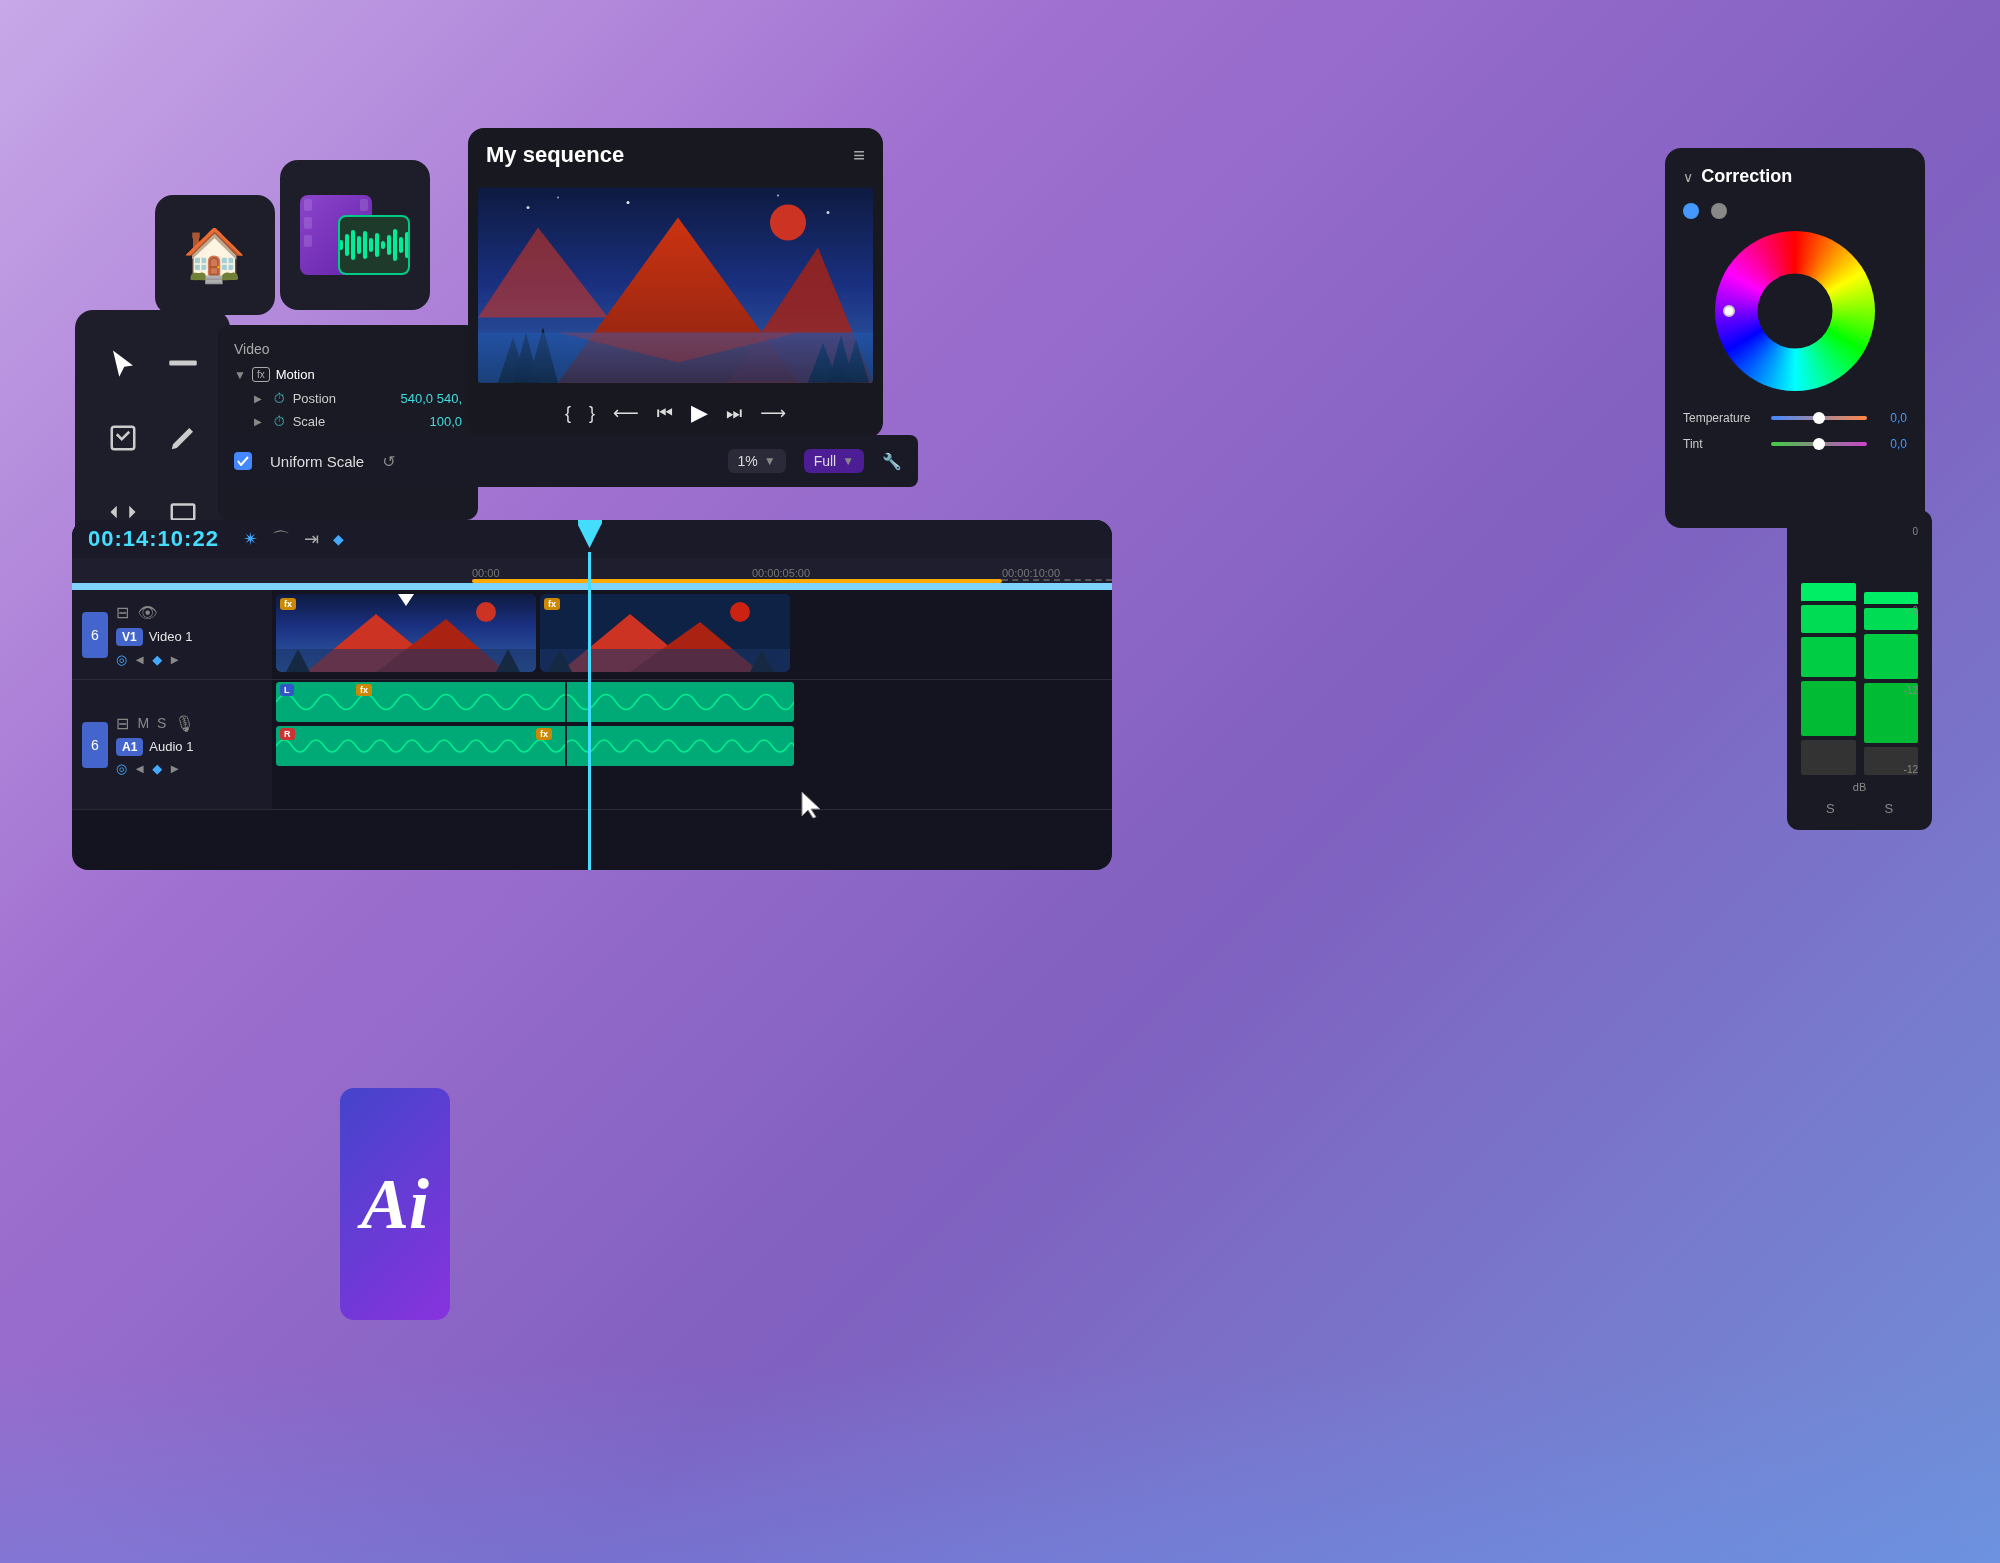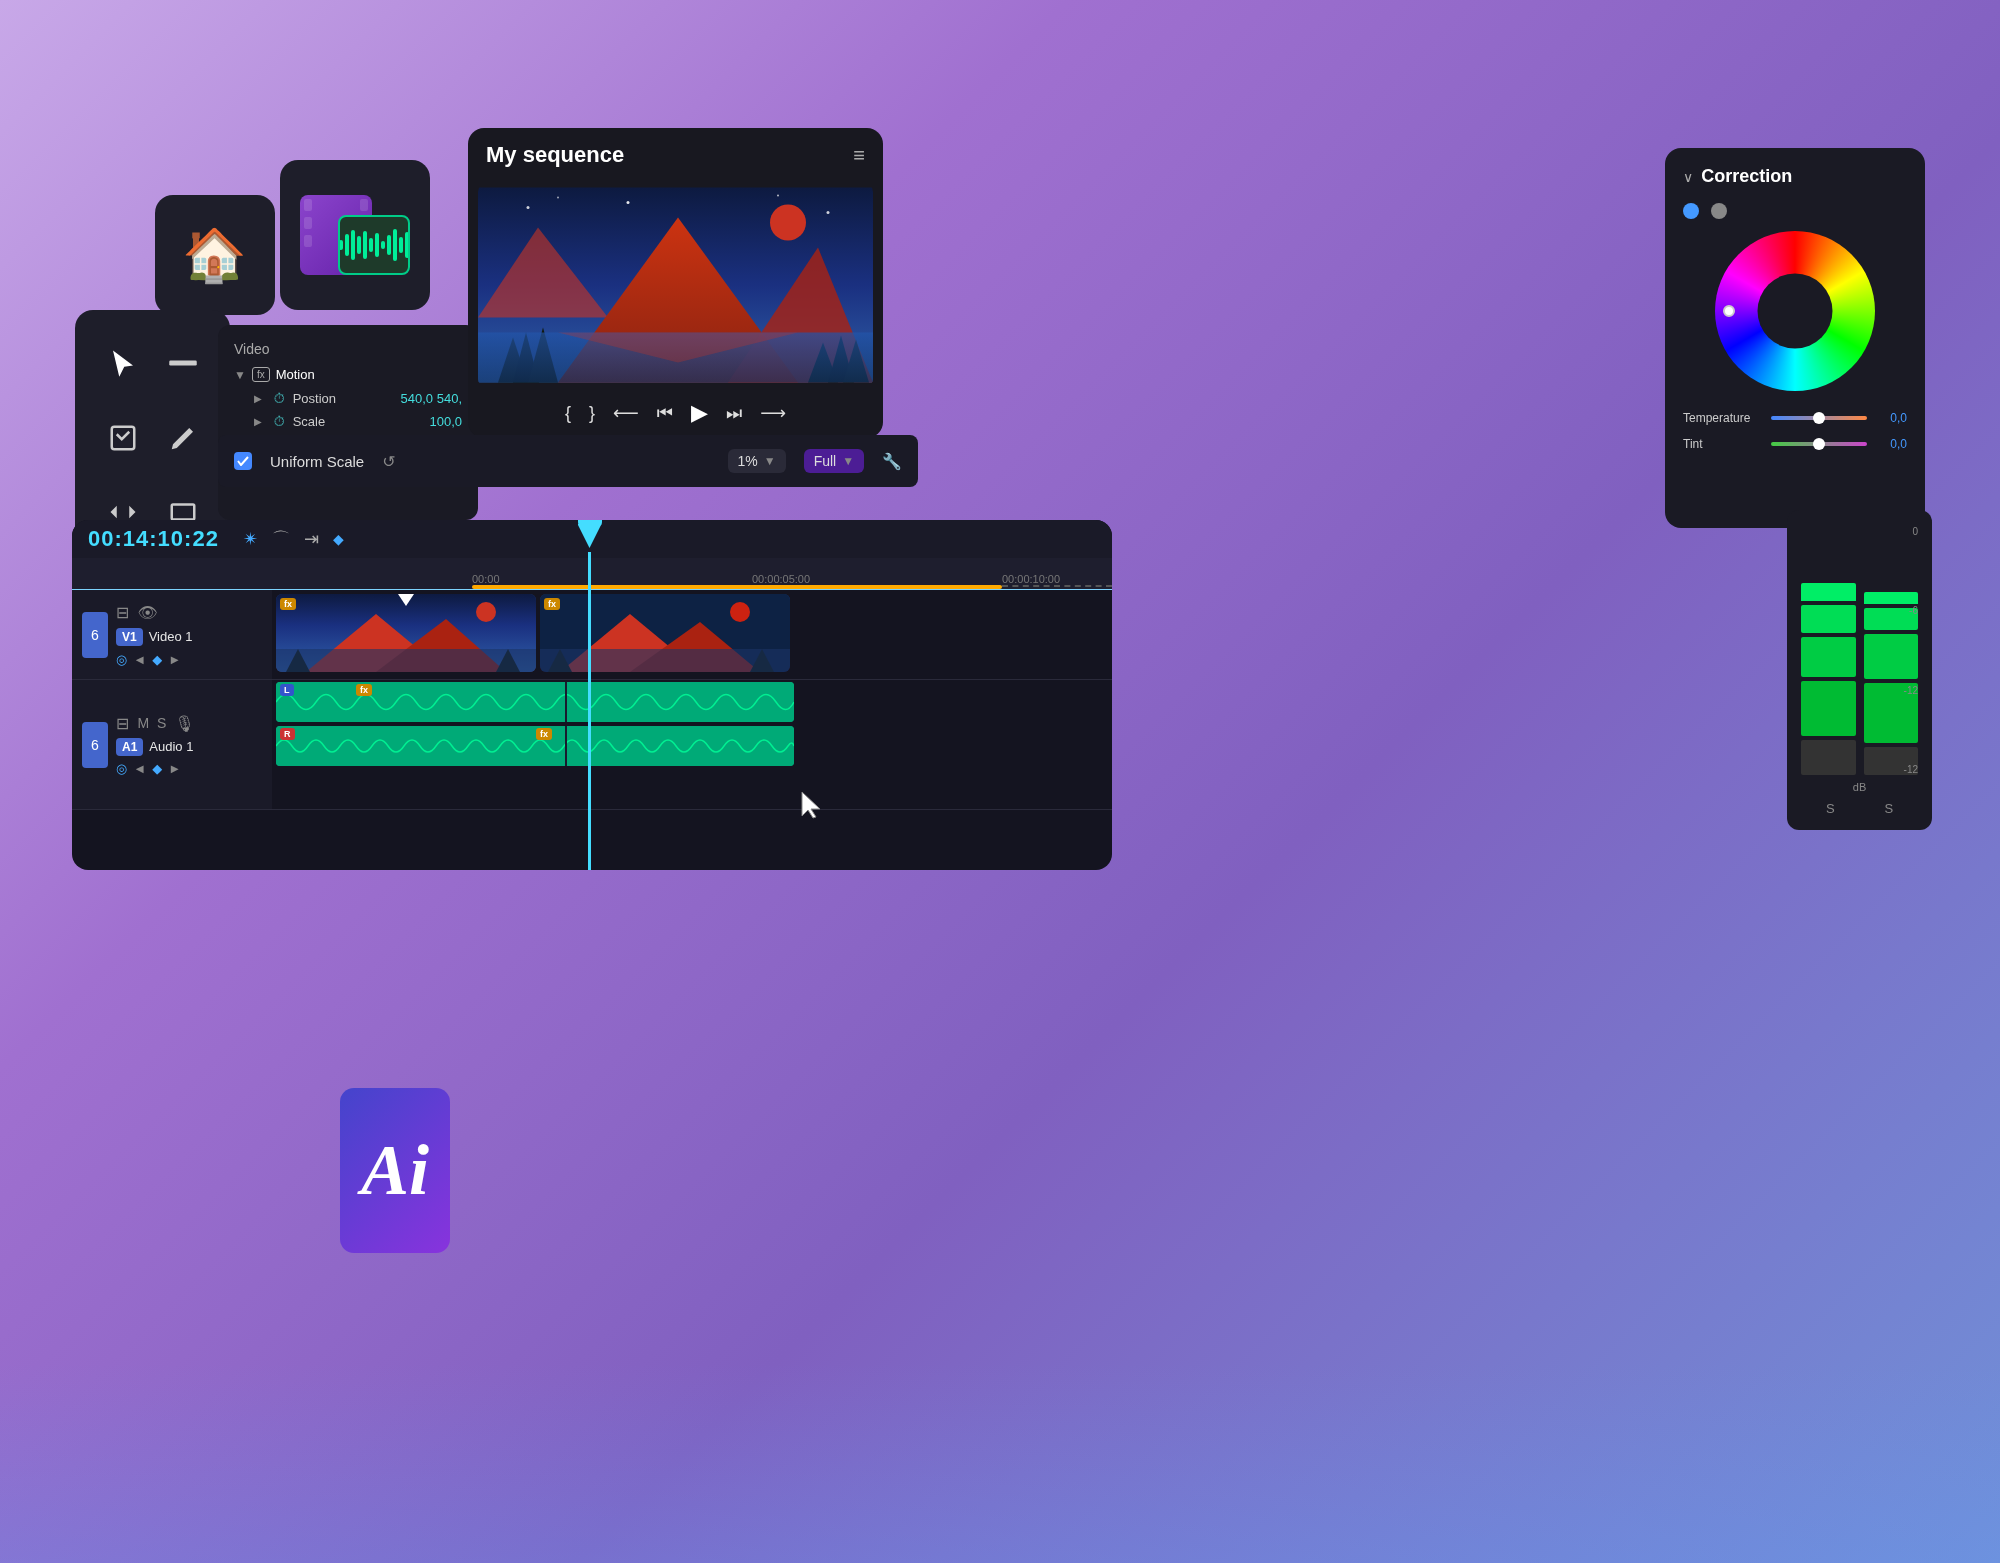--- a/index.html
+++ b/index.html
@@ -399,21 +399,21 @@
     .tl-tool.active { color: #44aaff; }
 
     
     .timeline-ruler {
       height: 32px;
       background: #1e1e2e;
       padding-left: 200px;
       display: flex;
       align-items: center;
       position: relative;
-      border-bottom: 1px solid #7dd3fc;
+      border-bottom: 7px solid #7dd3fc;
     }
     .ruler-label {
       color: #777;
       font-size: 11px;
       position: absolute;
       bottom: 4px;
     }
 
     
     .playhead {
@@ -647,21 +647,21 @@
       color: #888;
       font-size: 13px;
     }
 
     
     .ai-badge {
       position: absolute;
       left: 340px;
       top: 1088px;
       width: 110px;
-      height: 165px;
+      height: 232px;
       background: linear-gradient(135deg, #4444cc, #8833dd);
       border-radius: 14px;
       display: flex;
       align-items: center;
       justify-content: center;
       z-index: 10;
       font-size: 64px;
       font-weight: 900;
       color: #fff;
       font-style: italic;

